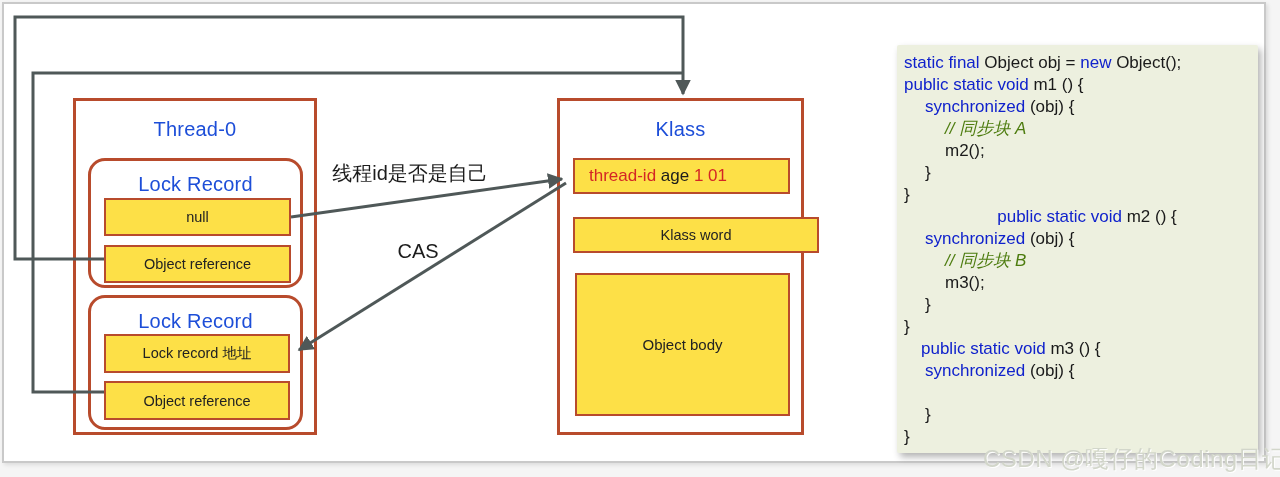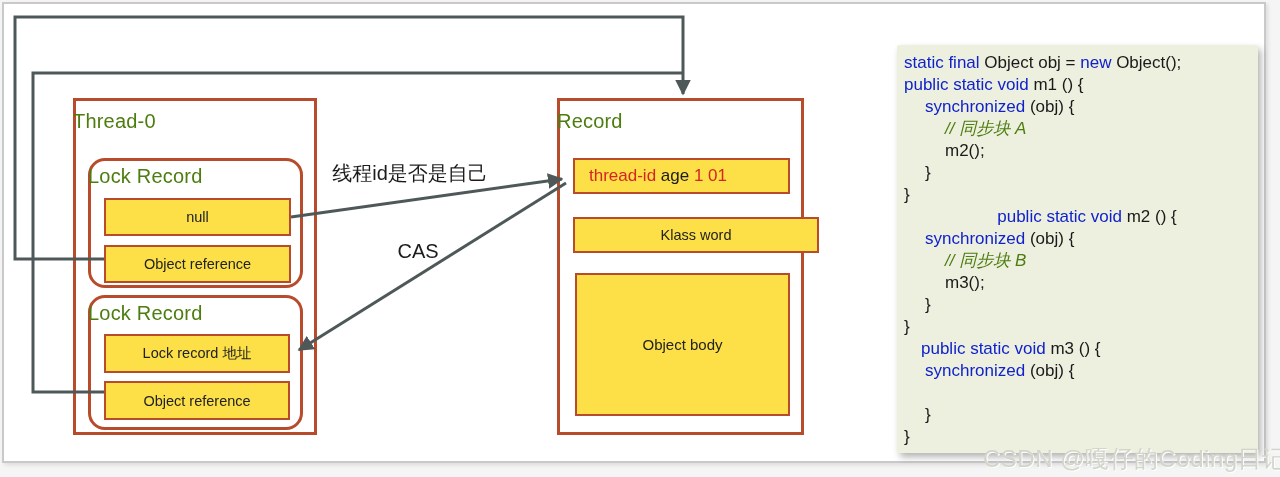--- a/index.html
+++ b/index.html
@@ -17,21 +17,21 @@
   }
   .frame{
     position:absolute;left:2px;top:2px;width:1264px;height:461px;
     background:#ffffff;border:2px solid #c9c9c9;
     box-shadow:2px 2px 4px rgba(0,0,0,0.10);
   }
   .abs{position:absolute;}
   .big-box{border:3px solid var(--box-border);background:#fff;}
   .lock-record{border:3px solid var(--box-border);border-radius:17px;background:#fff;}
   .box-title{
-    font-size:20px;color:#4d7c0f;letter-spacing:0.2px;
+    text-align:center;font-size:20px;color:#1d4ed8;letter-spacing:0.2px;margin-top:8px;
   }
   .slot{
     border:2.5px solid var(--box-border);background:#fde047;
     display:flex;align-items:center;justify-content:center;
     font-size:14.5px;color:#222;
   }
   .mark-word{justify-content:flex-start;padding-left:14px;font-size:17px;}
   .mw-red{color:var(--red-text);}
   .mw-dark{color:#1c1c1c;white-space:pre;}
   .arrow-label{
@@ -69,21 +69,21 @@
 <div class="abs box-title" style="left:88px;top:165px;width:215px;">Lock Record</div>
 <div class="abs slot" style="left:104px;top:198px;width:187px;height:38px;">null</div>
 <div class="abs slot" style="left:104px;top:245px;width:187px;height:38px;">Object reference</div>
 
 <div class="abs lock-record" style="left:88px;top:295px;width:215px;height:135px;"></div>
 <div class="abs box-title" style="left:88px;top:302px;width:215px;">Lock Record</div>
 <div class="abs slot" style="left:104px;top:334px;width:186px;height:39px;">Lock record 地址</div>
 <div class="abs slot" style="left:104px;top:381px;width:186px;height:39px;">Object reference</div>
 
 <div class="abs big-box" style="left:557px;top:98px;width:247px;height:337px;"></div>
-<div class="abs box-title" style="left:557px;top:110px;width:247px;">Record</div>
+<div class="abs box-title" style="left:557px;top:110px;width:247px;">Klass</div>
 <div class="abs slot mark-word" style="left:573px;top:158px;width:217px;height:36px;" id="mark-word">
     <span class="mw-red">thread-id</span>
     <span class="mw-dark"> age </span>
     <span class="mw-red">1 01</span>
   </div>
 <div class="abs slot" style="left:573px;top:217px;width:246px;height:36px;">Klass word</div>
 <div class="abs slot" style="left:575px;top:273px;width:215px;height:143px;font-size:15px;">Object body</div>
 
 <div class="abs arrow-label" style="left:300px;top:160px;width:220px;">线程id是否是自己</div>
 <div class="abs arrow-label" style="left:383px;top:240px;width:70px;">CAS</div>

